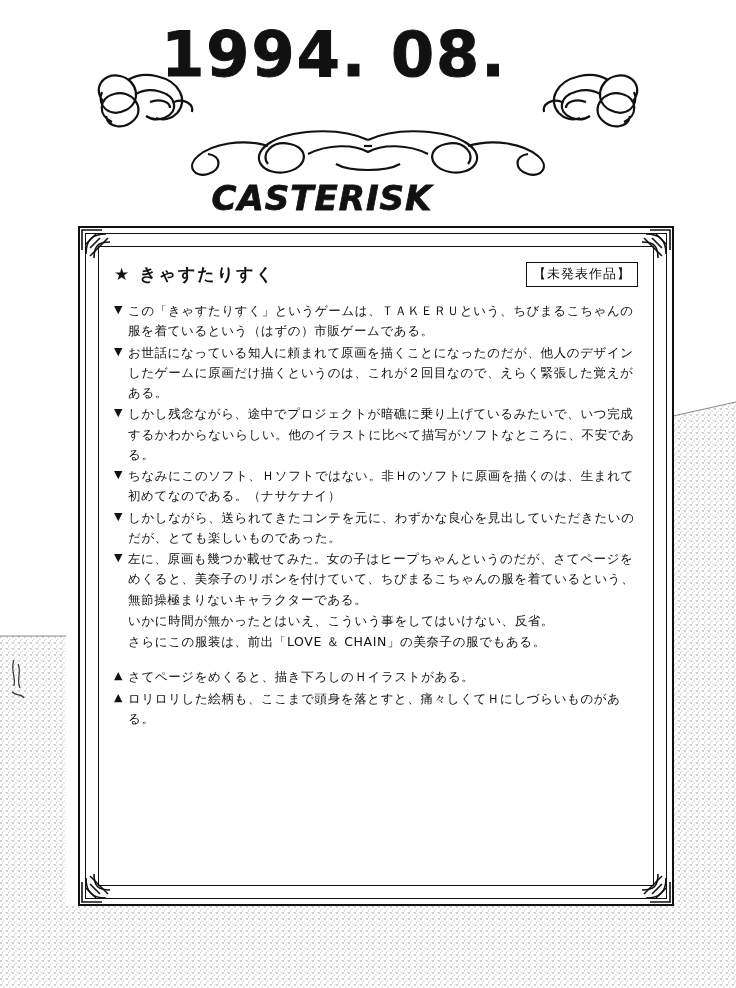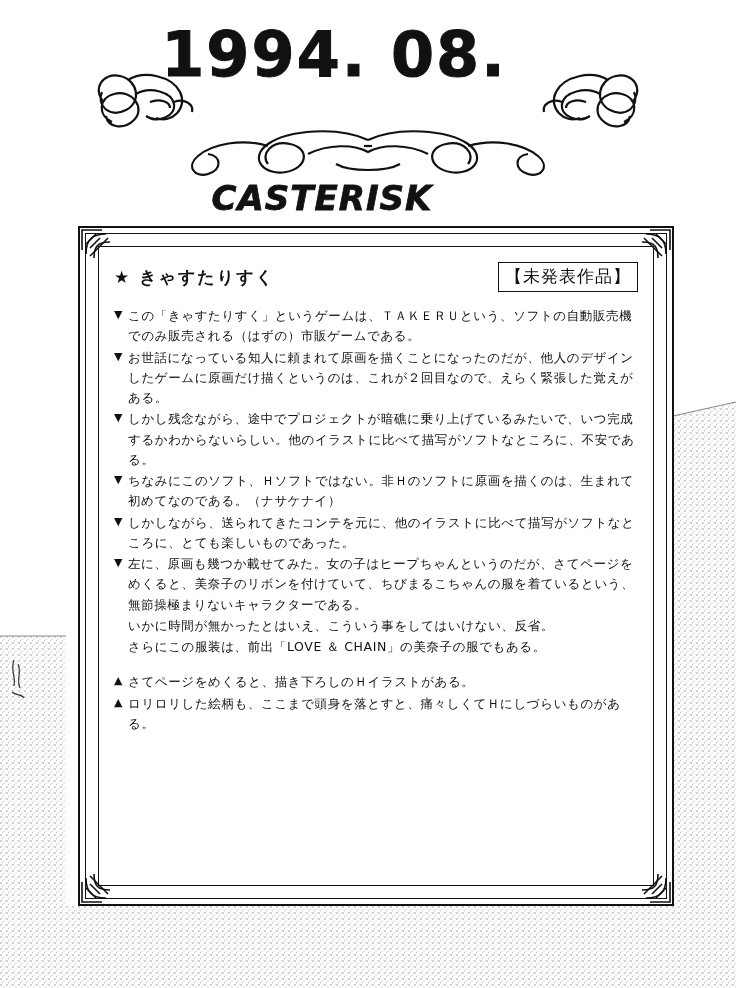--- a/index.html
+++ b/index.html
@@ -129,21 +129,21 @@
   }
   .head-title {
     font-family: "DejaVu Sans", sans-serif;
     font-size: 17px;
     font-weight: bold;
     letter-spacing: 2px;
     white-space: nowrap;
   }
   .head-badge {
     font-family: "DejaVu Sans", sans-serif;
-    font-size: 17px;
+    font-size: 13px;
     letter-spacing: 1px;
     border: 1px solid #111;
     padding: 2px 6px 3px 6px;
     white-space: nowrap;
   }
 
   .body-text {
     font-family: "DejaVu Sans", sans-serif;
     font-size: 12.5px;
     line-height: 1.62;
@@ -292,37 +292,37 @@
   </svg>
 
   <div class="content">
     <div class="head-row">
       <div class="head-title">★ きゃすたりすく</div>
       <div class="head-badge">【未発表作品】</div>
     </div>
     <div class="body-text" id="body-host">
         <div class="para">
           <span class="marker">▼</span>
-          <span class="ptext">この「きゃすたりすく」というゲームは、ＴＡＫＥＲＵという、ソフトの自動販売機でのみ販売される（はずの）市販ゲームである。</span>
+          <span class="ptext">この「きゃすたりすく」というゲームは、ＴＡＫＥＲＵという、ちびまるこちゃんの服を着ているという（はずの）市販ゲームである。</span>
         </div>
         <div class="para">
           <span class="marker">▼</span>
           <span class="ptext">お世話になっている知人に頼まれて原画を描くことになったのだが、他人のデザインしたゲームに原画だけ描くというのは、これが２回目なので、えらく緊張した覚えがある。</span>
         </div>
         <div class="para">
           <span class="marker">▼</span>
           <span class="ptext">しかし残念ながら、途中でプロジェクトが暗礁に乗り上げているみたいで、いつ完成するかわからないらしい。他のイラストに比べて描写がソフトなところに、不安である。</span>
         </div>
         <div class="para">
           <span class="marker">▼</span>
           <span class="ptext">ちなみにこのソフト、Ｈソフトではない。非Ｈのソフトに原画を描くのは、生まれて初めてなのである。（ナサケナイ）</span>
         </div>
         <div class="para">
           <span class="marker">▼</span>
-          <span class="ptext">しかしながら、送られてきたコンテを元に、他のイラストに比べて描写がソフトなところに、とても楽しいものであった。</span>
+          <span class="ptext">しかしながら、送られてきたコンテを元に、わずかな良心を見出していただきたいのだが、とても楽しいものであった。</span>
         </div>
         <div class="para">
           <span class="marker">▼</span>
           <span class="ptext">左に、原画も幾つか載せてみた。女の子はヒープちゃんというのだが、さてページをめくると、美奈子のリボンを付けていて、ちびまるこちゃんの服を着ているという、無節操極まりないキャラクターである。</span>
         </div>
         <div class="para indent">
           <span class="marker"></span>
           <span class="ptext">いかに時間が無かったとはいえ、こういう事をしてはいけない、反省。</span>
         </div>
         <div class="para indent">

